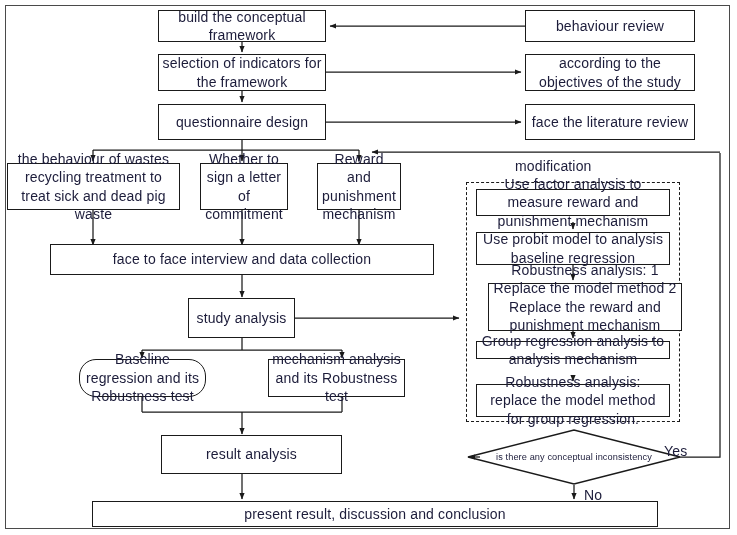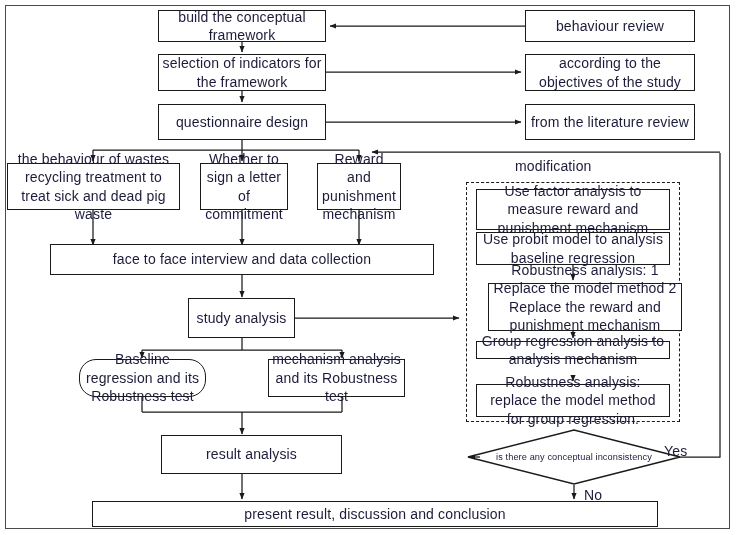--- a/index.html
+++ b/index.html
@@ -159,21 +159,21 @@
 
   <div class="node" style="left:525px; top:54px; width:170px; height:37px;">
     <span>according to the objectives of the study</span>
   </div>
 
   <div class="node" style="left:158px; top:104px; width:168px; height:36px;">
     <span>questionnaire design</span>
   </div>
 
   <div class="node" style="left:525px; top:104px; width:170px; height:36px;">
-    <span>from the literature review</span>
+    <span>face the literature review</span>
   </div>
 
   <div class="node" style="left:7px; top:163px; width:173px; height:47px;">
     <span>the behaviour of wastes recycling treatment to treat sick and dead pig waste</span>
   </div>
 
   <div class="node" style="left:200px; top:163px; width:88px; height:47px;">
     <span>Whether to sign a letter of commitment</span>
   </div>
 
@@ -202,21 +202,21 @@
   </div>
 
   <div class="node" style="left:92px; top:501px; width:566px; height:26px;">
     <span>present result,  discussion and conclusion</span>
   </div>
 
   <div class="label-free" style="left:515px; top:158px;">modification</div>
 
   <div class="dashed-group" style="left:466px; top:182px; width:214px; height:240px;"></div>
 
-  <div class="node" style="left:476px; top:189px; width:194px; height:41px;">
+  <div class="node" style="left:476px; top:189px; width:194px; height:27px;">
     <span>Use factor analysis to measure reward and punishment mechanism</span>
   </div>
 
   <div class="node" style="left:476px; top:232px; width:194px; height:33px;">
     <span>Use probit model to analysis baseline regression</span>
   </div>
 
   <div class="node" style="left:488px; top:283px; width:194px; height:48px;">
     <span>Robustness analysis: 1 Replace the model method 2 Replace the reward and punishment mechanism measurement method</span>
   </div>

